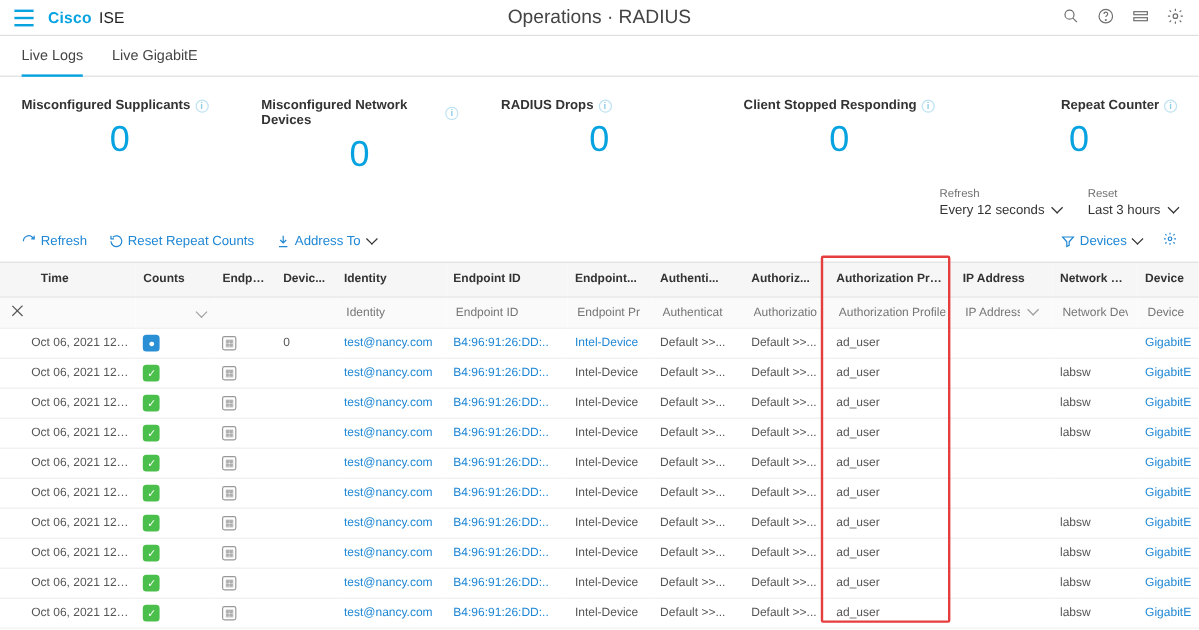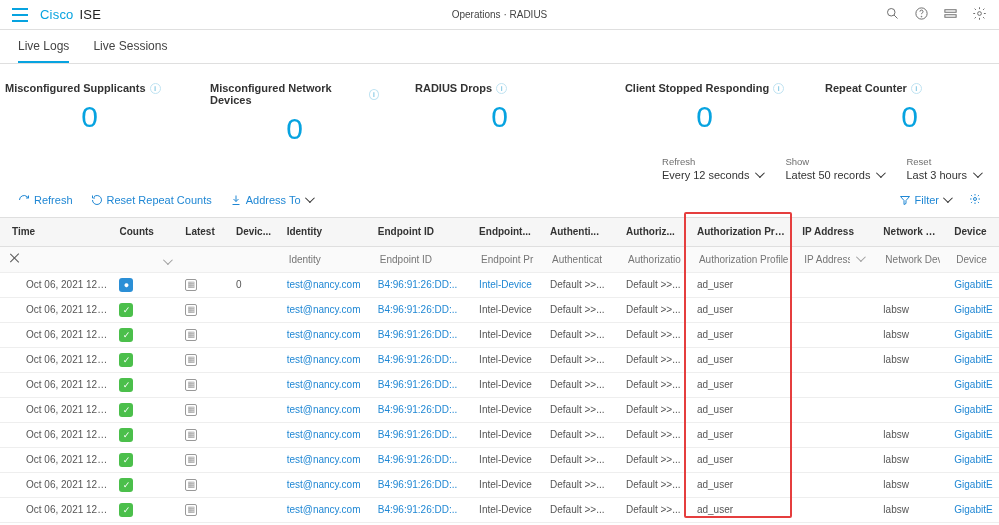--- a/index.html
+++ b/index.html
@@ -23,35 +23,35 @@
   }
   
   .topbar{
     display:flex;align-items:center;height:30px;
     padding:0 12px;border-bottom:1px solid var(--border);
     position:relative;
   }
   .hamburger{width:16px;height:14px;display:flex;flex-direction:column;justify-content:space-between;cursor:pointer;margin-right:12px}
   .hamburger span{height:2px;background:var(--cisco-bright);display:block}
   .brand{font-size:13px;color:#222;font-weight:400;letter-spacing:.2px}
-  .brand b{color:var(--cisco-bright);font-weight:400;margin-right:6px}
-  .breadcrumb{position:absolute;left:50%;transform:translateX(-50%);font-size:10px;color:#444}
+  .brand b{color:var(--cisco-bright);font-weight:700;margin-right:6px}
+  .breadcrumb{position:absolute;left:50%;transform:translateX(-50%);font-size:16px;color:#444}
   .topbar .tools{margin-left:auto;display:flex;gap:14px;color:var(--grey-500)}
   .topbar .tools svg{width:15px;height:15px;stroke:var(--grey-500);fill:none;stroke-width:1.6}
   
-  .tabs{display:flex;gap:24px;height:34px;padding:0 18px;border-bottom:1px solid var(--border)}
+  .tabs{display:flex;gap:24px;height:34px;align-items:center;padding:0 18px;border-bottom:1px solid var(--border)}
   .tab{font-size:12px;color:#444;padding:9px 0;cursor:pointer;border-bottom:2px solid transparent}
   .tab.active{border-bottom-color:var(--cisco-bright)}
   
-  .metrics{display:flex;padding:18px 5px 4px;gap:36px}
+  .metrics{display:flex;padding:18px 18px 4px;gap:36px}
   .metric{flex:1;min-width:0}
   .metric .lbl{font-size:11px;font-weight:600;color:#333;display:flex;align-items:center;gap:4px}
   .metric .val{color:var(--cisco-bright);font-size:30px;text-align:center;margin-top:6px}
   .info-circ{width:11px;height:11px;border-radius:50%;border:1px solid #bfe3f2;display:inline-flex;align-items:center;justify-content:center;color:#8fcde6;font-size:8px;font-weight:700}
-  .metric:last-child .lbl{}
+  .metric:last-child .lbl{justify-content:flex-end}
   .metric:nth-child(4) .lbl{justify-content:center}
   
   .selectors{display:flex;gap:22px;justify-content:flex-end;padding:6px 18px 2px}
   .selgrp{display:flex;flex-direction:column;gap:2px}
   .selgrp .cap{font-size:9.5px;color:var(--grey-500)}
   .selgrp .sel{font-size:11px;color:#333;display:flex;align-items:center;gap:6px;cursor:pointer}
   .chev{width:8px;height:8px;display:inline-block}
   .chev::before{content:"";display:block;width:6px;height:6px;border-right:1.2px solid #333;border-bottom:1.2px solid #333;transform:rotate(45deg) translateY(-2px)}
   
   .toolbar{display:flex;align-items:center;padding:10px 18px;gap:18px;color:var(--filter-blue);font-size:11px}
@@ -132,21 +132,21 @@
         </svg></span>
     <span><svg viewBox="0 0 24 24">
           <circle cx="12" cy="12" r="3"></circle>
           <path d="M12 2v3M12 19v3M4.2 4.2l2.1 2.1M17.7 17.7l2.1 2.1M2 12h3M19 12h3M4.2 19.8l2.1-2.1M17.7 6.3l2.1-2.1"></path>
         </svg></span>
   </div>
 </div>
 
 <div class="tabs">
   <div class="tab active">Live Logs</div>
-  <div class="tab">Live Sessions</div>
+  <div class="tab">Live GigabitE</div>
 </div>
 
 <div class="metrics">
   <div class="metric">
     <div class="lbl">
         <span>Misconfigured Supplicants</span>
         <span class="info-circ">i</span>
       </div>
     <div class="val">0</div>
   </div>
@@ -178,27 +178,20 @@
       </div>
     <div class="val">0</div>
   </div>
 </div>
 
 <div class="selectors">
   <div class="selgrp">
     <span class="cap">Refresh</span>
     <span class="sel">
         <span>Every 12 seconds</span>
-        <span class="chev"></span>
-      </span>
-  </div>
-  <div class="selgrp">
-    <span class="cap">Show</span>
-    <span class="sel">
-        <span>Latest 50 records</span>
         <span class="chev"></span>
       </span>
   </div>
   <div class="selgrp">
     <span class="cap">Reset</span>
     <span class="sel">
         <span>Last 3 hours</span>
         <span class="chev"></span>
       </span>
   </div>
@@ -223,21 +216,21 @@
         <path d="M12 3v12M7 10l5 5 5-5M5 21h14"></path>
       </svg>
     <span>Address To</span>
     <span class="chev"></span>
   </span>
   <span class="spacer"></span>
   <span class="btn">
     <svg viewBox="0 0 24 24" fill="none" stroke="currentColor" stroke-width="2">
         <path d="M3 5h18L14 13v6l-4 2v-8z"></path>
       </svg>
-    <span>Filter</span>
+    <span>Devices</span>
     <span class="chev"></span>
   </span>
   <span style="color:var(--filter-blue)">
     <svg viewBox="0 0 24 24" width="13" height="13" fill="none" stroke="currentColor" stroke-width="2">
         <circle cx="12" cy="12" r="3"></circle>
         <path d="M12 2v3M12 19v3M4.2 4.2l2.1 2.1M17.7 17.7l2.1 2.1M2 12h3M19 12h3M4.2 19.8l2.1-2.1M17.7 6.3l2.1-2.1"></path>
       </svg>
   </span>
 </div>
 
@@ -254,23 +247,23 @@
         <col class="c-epp">
         <col class="c-authn">
       <col class="c-authz">
         <col class="c-authp">
         <col class="c-ip">
         <col class="c-nd">
         <col class="c-dev">
     </colgroup>
     <thead>
       <tr>
-        <th style="padding-left:12px">Time</th>
+        <th style="padding-left:34px">Time</th>
         <th>Counts</th>
-        <th>Latest</th>
+        <th>Endpoint</th>
         <th>Devic...</th>
         <th>Identity</th>
         <th>Endpoint ID</th>
         <th>Endpoint...</th>
         <th>Authenti...</th>
         <th>Authoriz...</th>
         <th>Authorization Profiles</th>
         <th>IP Address</th>
         <th>Network De...</th>
         <th>Device</th>

